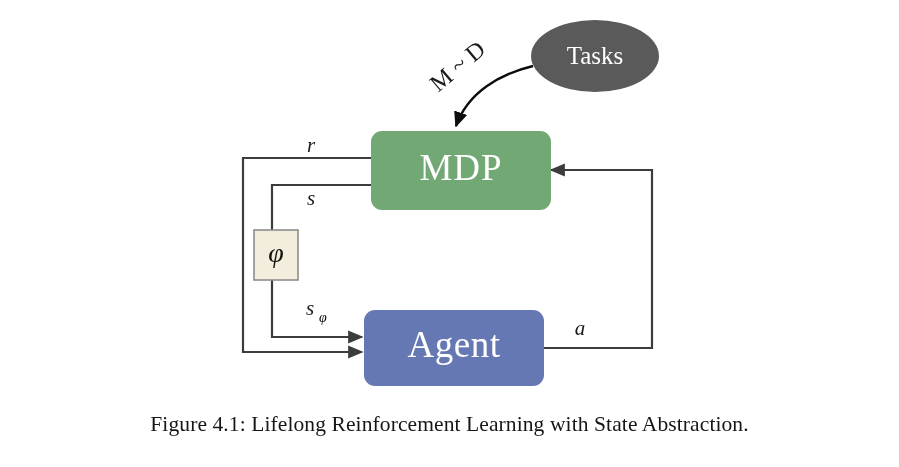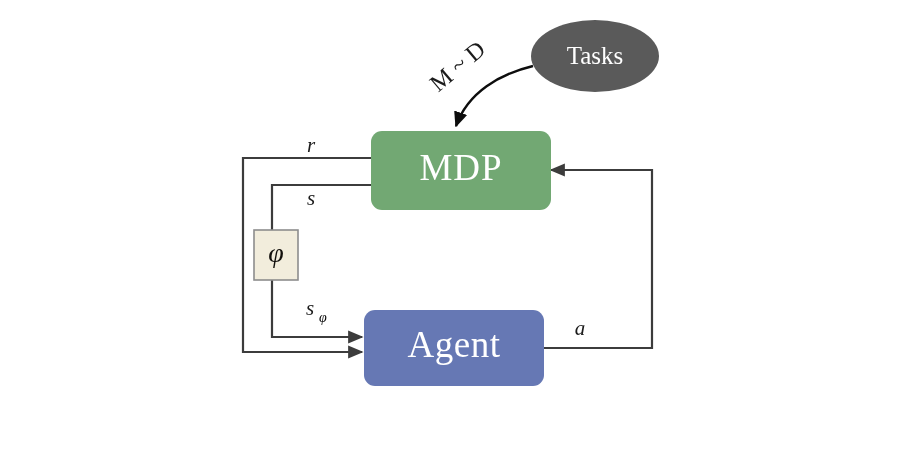--- a/index.html
+++ b/index.html
@@ -141,14 +141,15 @@
     </g>
 
     <text class="edge-label" x="580" y="335">a</text>
 
     <g transform="rotate(-40 459 68)">
       <text class="sampling-label" x="459" y="68">M ~ D</text>
     </g>
 
   </svg>
 
+  <div id="caption">Figure 4.1: Lifelong Reinforcement Learning with State Abstraction.</div>
 
 </div>
 
 </body></html>

